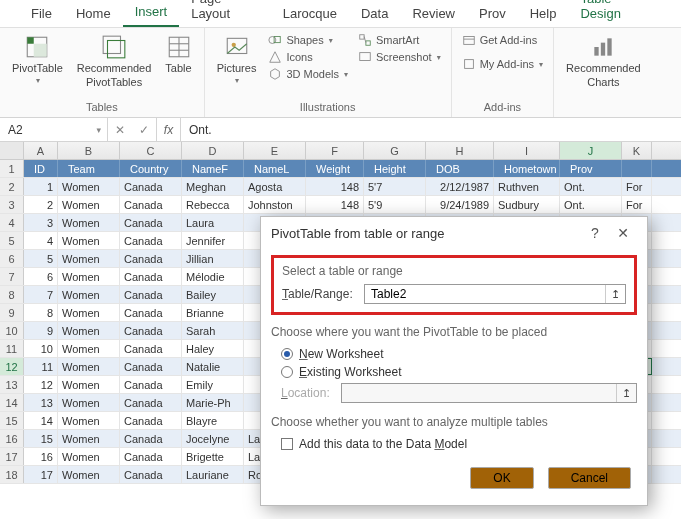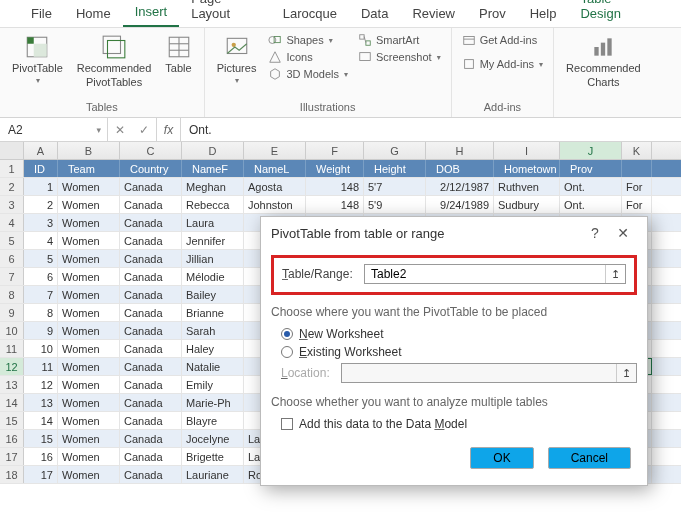--- a/index.html
+++ b/index.html
@@ -76,21 +76,21 @@
 .range-input { flex: 1; display: flex; border: 1px solid #999; height: 20px; }
 .range-input input { flex: 1; border: none; padding: 0 6px; font-size: 12px; outline: none; }
 .range-btn { width: 20px; border-left: 1px solid #ccc; display: flex; align-items: center; justify-content: center; cursor: pointer; font-size: 11px; color: #444; }
 .radio-row, .check-row { display: flex; align-items: center; gap: 6px; padding: 2px 0 2px 10px; }
 .radio { width: 12px; height: 12px; border: 1px solid #777; border-radius: 50%; display: flex; align-items: center; justify-content: center; }
 .radio.on::after { content: ''; width: 6px; height: 6px; background: #2a5caa; border-radius: 50%; }
 .check { width: 12px; height: 12px; border: 1px solid #777; }
 .loc-row { display: flex; align-items: center; gap: 0; padding: 2px 0 2px 10px; }
 .loc-row label { color: #aaa; width: 60px; }
 .dlg-btns { display: flex; justify-content: flex-end; gap: 14px; padding: 4px 6px 6px; }
-.btn { border: 1px solid #aaa; background: #0ea5e9; padding: 3px 22px; font-size: 12px; cursor: pointer; border-radius: 2px; }
+.btn { border: 1px solid #aaa; background: #a16207; padding: 3px 22px; font-size: 12px; cursor: pointer; border-radius: 2px; }
 
 .red-box { border: 3px solid #d82323; }
 .under { text-decoration: underline; text-decoration-color: #666; }
 </style>
 </head>
 <body>
 
 <div class="tabs">
   <div class="tab">File</div>
   <div class="tab">Home</div>
@@ -519,20 +519,21 @@
 <div class="overlay">
   <div class="dialog">
     <div class="dlg-title">
       <span>PivotTable from table or range</span>
       <span class="spacer"></span>
       <span class="tbtn">?</span>
       <span class="tbtn">✕</span>
     </div>
     <div class="dlg-body">
       <div class="section red-box" style="padding:6px 8px 8px;">
+        <div class="hdr">Select a table or range</div>
         <div class="form-row">
           <label><span class="under">T</span><span>able/Range:</span></label>
           <div class="range-input">
             <input type="text" value="Table2" style="">
             <div class="range-btn">↥</div>
           </div>
         </div>
       </div>
       <div class="section">
         <div class="hdr">Choose where you want the PivotTable to be placed</div>

